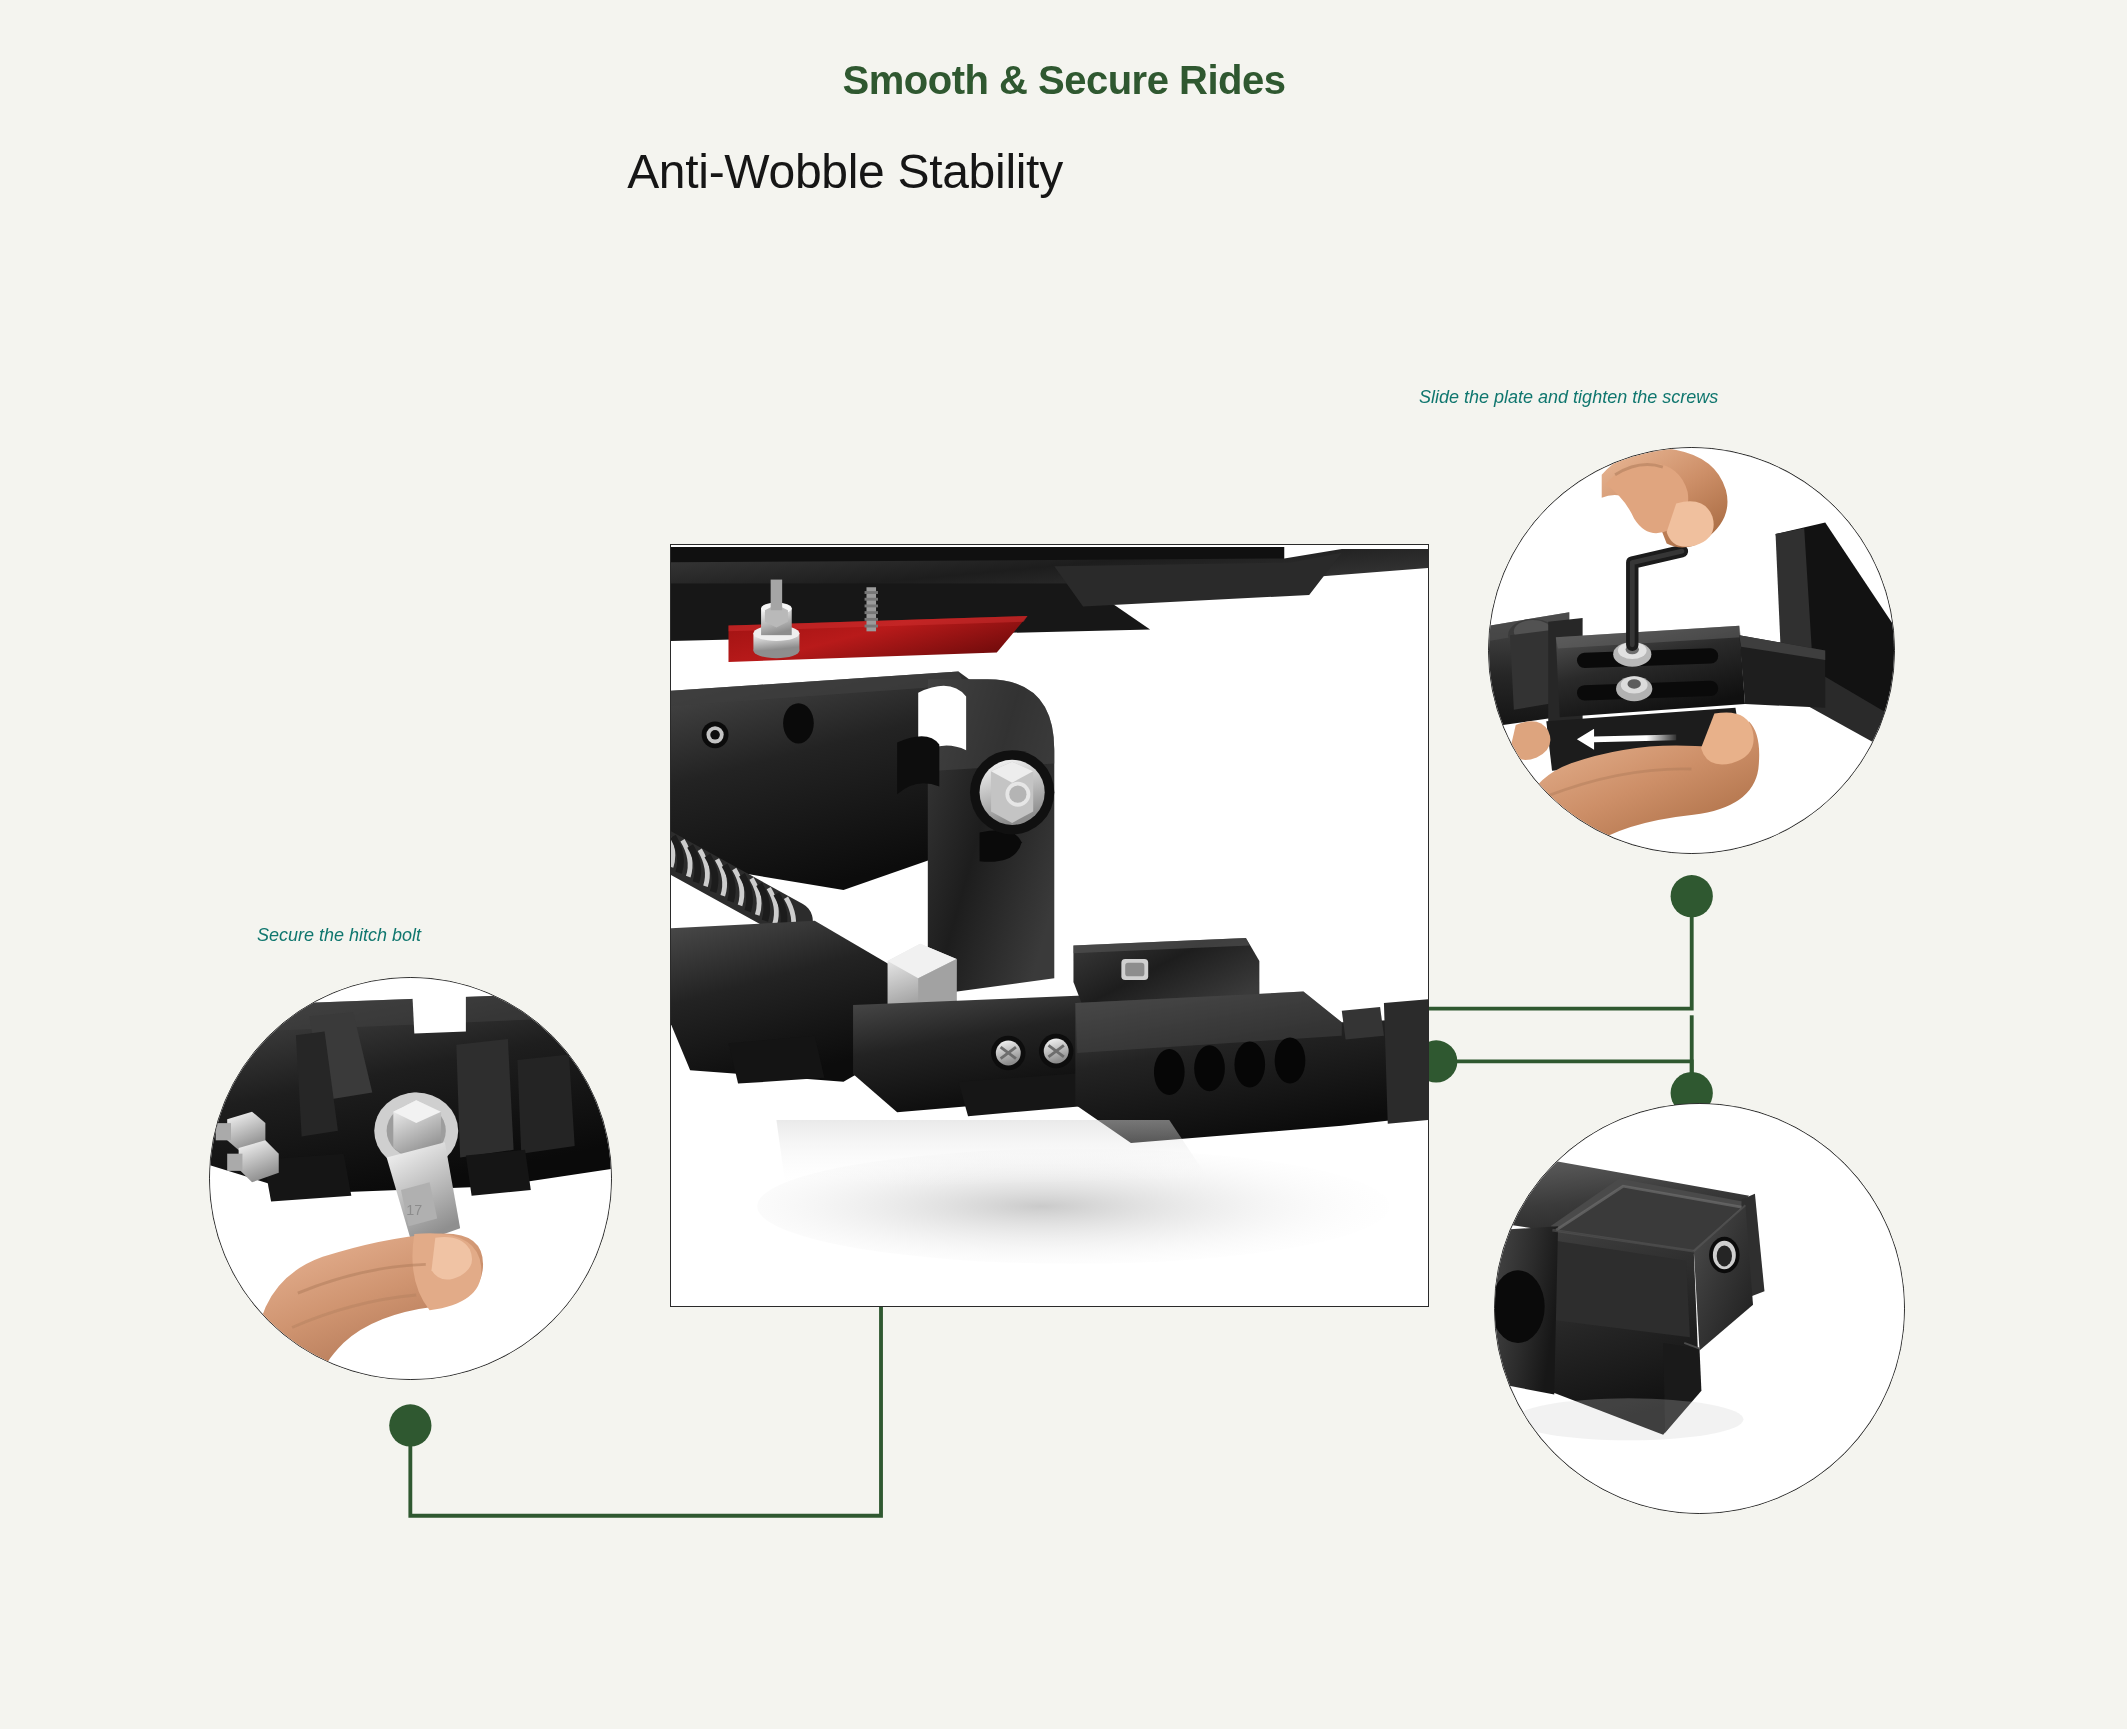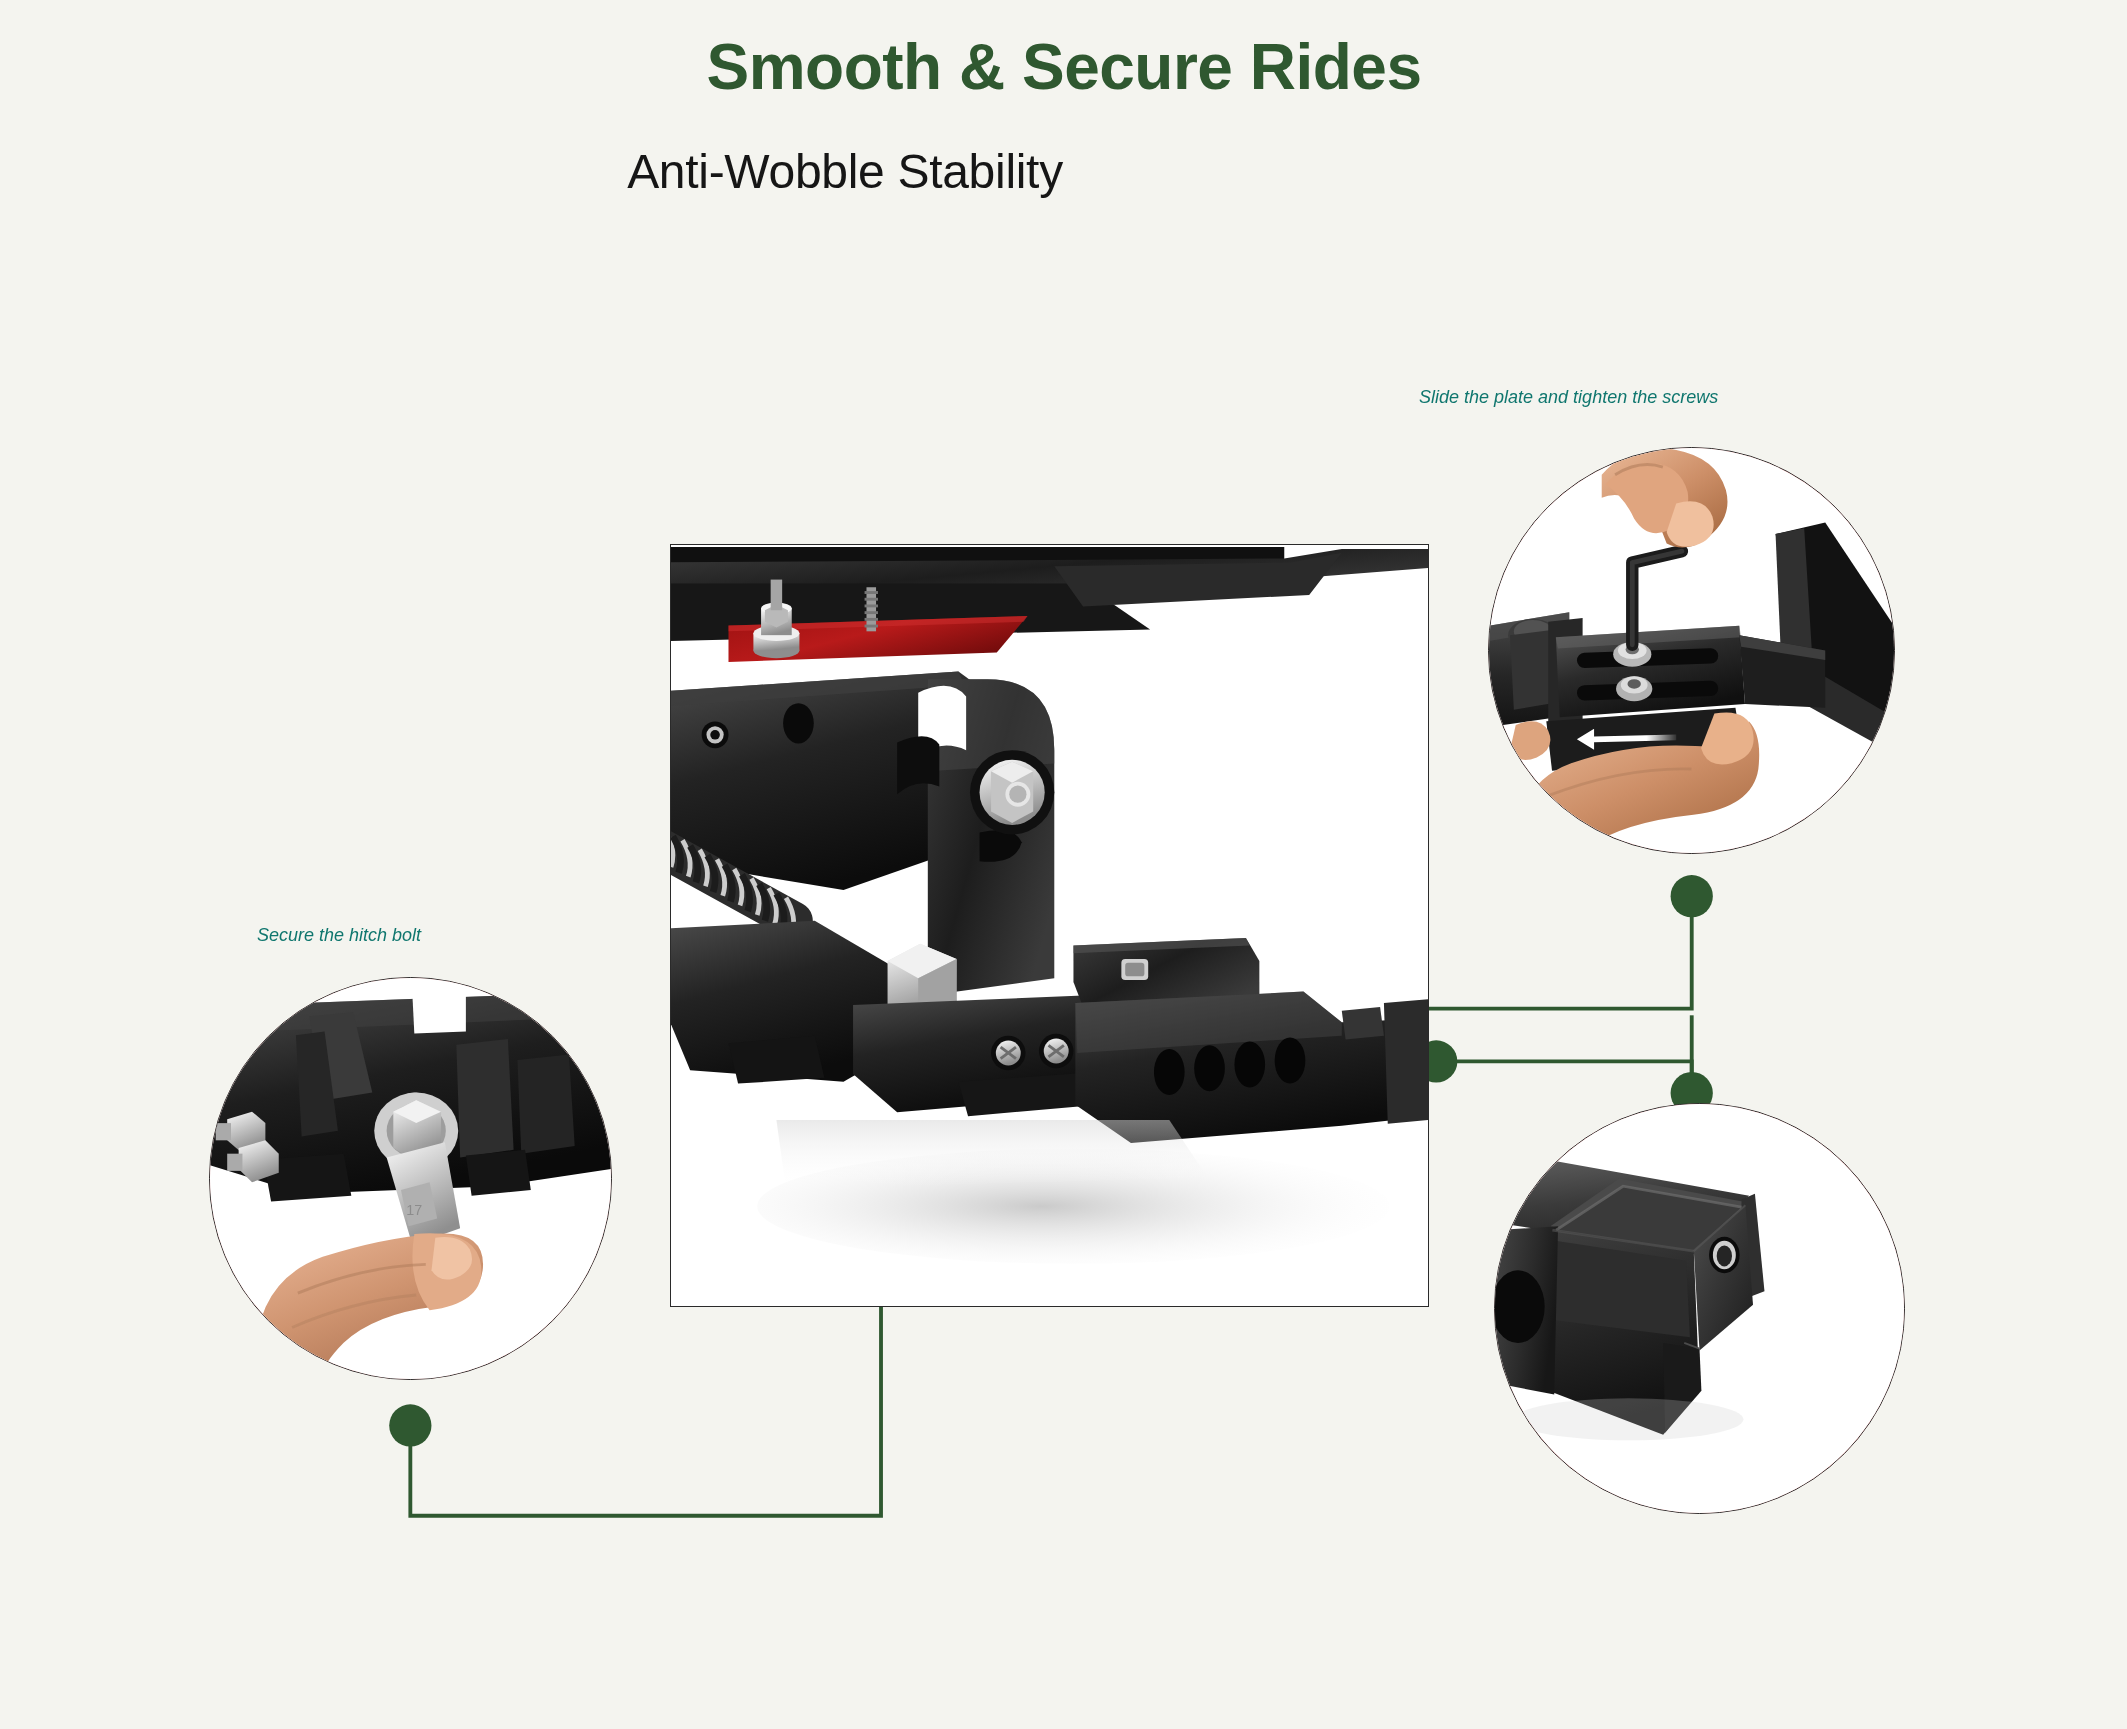--- a/index.html
+++ b/index.html
@@ -10,23 +10,23 @@
     overflow: hidden;
   }
   #stage {
     position: relative;
     width: 2128px; height: 1729px;
     background: #f4f4ef;
   }
 
   
   .title {
-    position: absolute; left: 0; top: 32px; width: 2128px;
+    position: absolute; left: 0; top: 58px; width: 2128px;
     text-align: center;
-    font-size: 64px; font-weight: bold; letter-spacing: -0.5px;
+    font-size: 40px; font-weight: bold; letter-spacing: -0.5px;
     color: #2f5830;
     line-height: 1.1;
   }
   .subtitle {
     position: absolute; left: 0; top: 146px; width: 1690px;
     text-align: center;
     font-size: 48px; font-weight: 400; letter-spacing: -0.3px;
     color: #161616;
     line-height: 1.1;
   }
@@ -49,21 +49,21 @@
     width: 759px; height: 763px;
     background: #ffffff;
     border: 1.9px solid #2a2a2a;
     overflow: hidden;
   }
 
   
   .detail-circle {
     position: absolute;
     border-radius: 50%;
-    background: #fca5a5;
+    background: #737373;
     border: 1.9px solid #2b2b2b;
     overflow: hidden;
   }
   .circle-left { left: 209px;  top: 977px; width: 403px; height: 403px; }
   .circle-tr   { left: 1488px; top: 447px;  width: 407px; height: 407px; }
   .circle-br   { left: 1494px; top: 1103px; width: 411px; height: 411px; }
 
   .photo-svg { display: block; width: 100%; height: 100%; }
 </style>
 </head>

